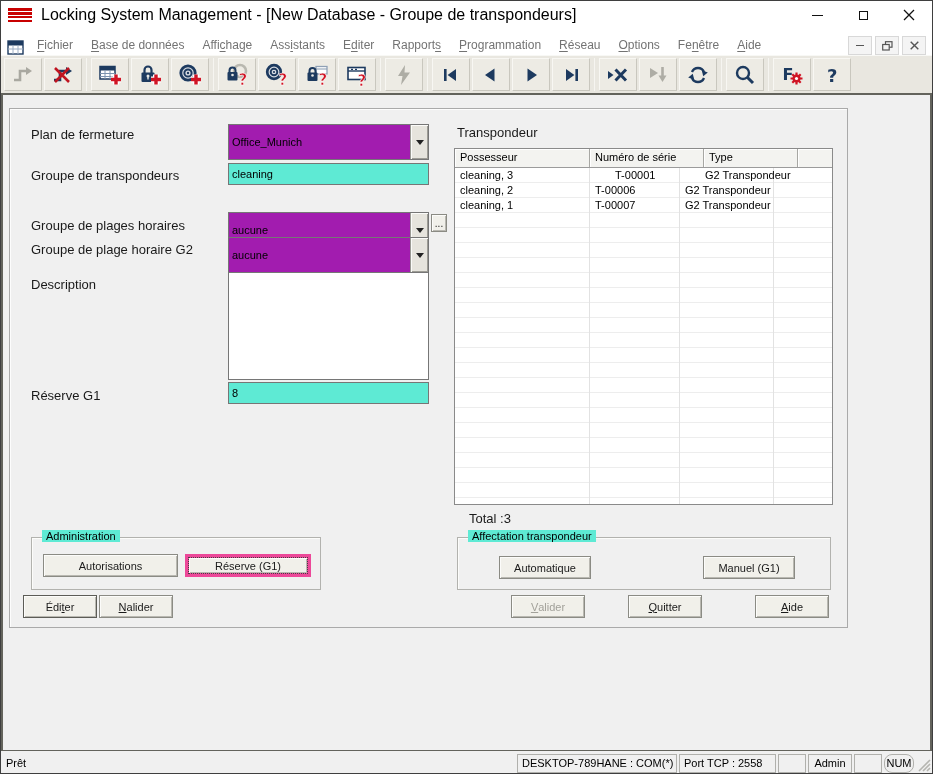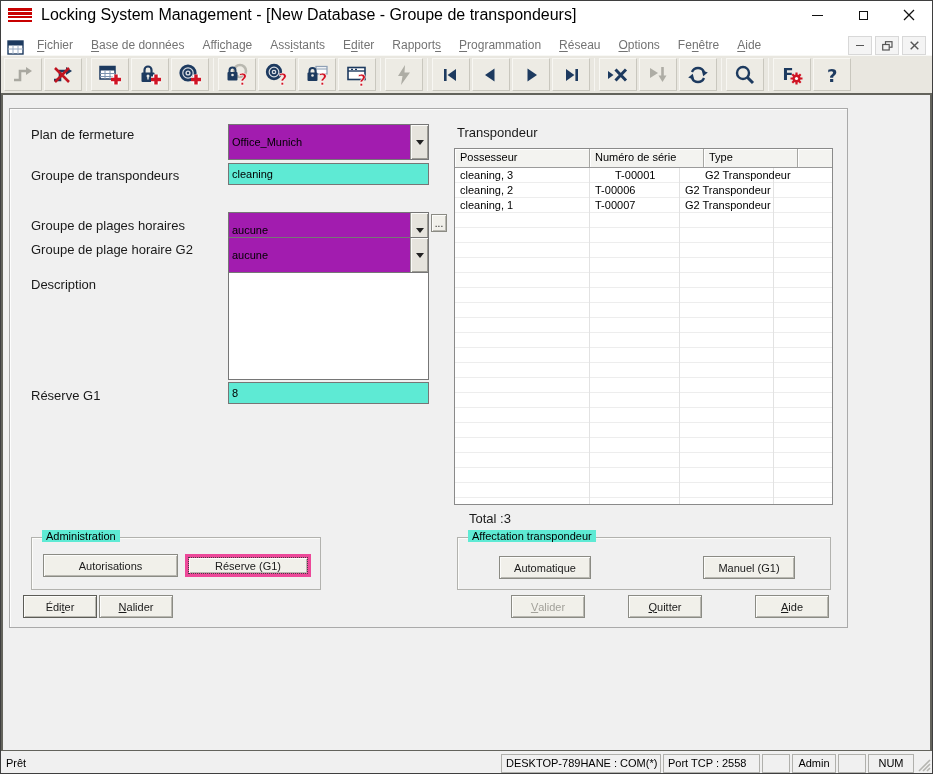--- a/index.html
+++ b/index.html
@@ -404,19 +404,19 @@
       <i>ide</i>
     </div>
 
   <div class="statusbar">
     <span class="ready">Prêt</span>
     <span class="spanel" style="width:160px;">DESKTOP-789HANE : COM(*)</span>
     <span class="spanel" style="width:97px;">Port TCP : 2558</span>
     <span class="spanel" style="width:28px;"></span>
     <span class="spanel" style="width:44px;justify-content:center;">Admin</span>
     <span class="spanel" style="width:28px;"></span>
-    <span class="spanel" style="width:46px;justify-content:center;">NUM</span>
+    <span class="spanel" style="width:30px;justify-content:center;border-radius:8px;">NUM</span>
     <svg class="grip" width="15" height="15" viewBox="0 0 15 15">
         <path d="M14 3 L3 14 M14 7 L7 14 M14 11 L11 14" stroke="#b5b5b0" stroke-width="1.6"></path>
       </svg>
   </div>
 
 </div>
 
 </body></html>

